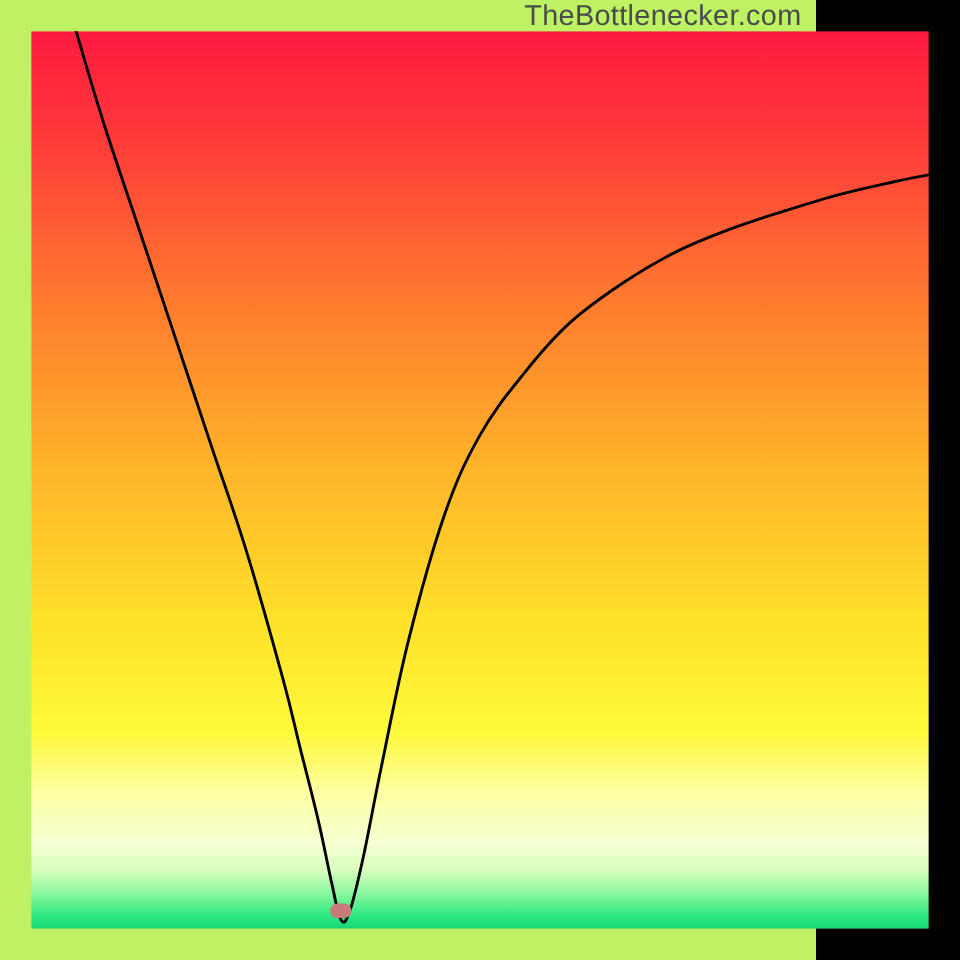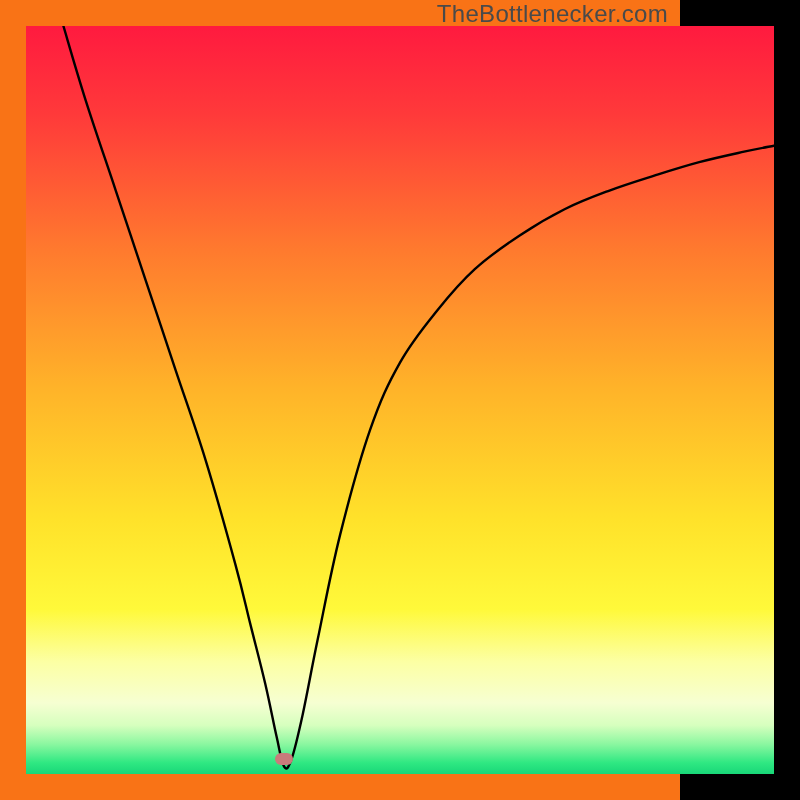--- a/index.html
+++ b/index.html
@@ -8,21 +8,21 @@
     width: 800px;
     height: 800px;
     background: #000;
     font-family: Arial, Helvetica, sans-serif;
     overflow: hidden;
   }
   .frame {
     position: relative;
     width: 680px;
     height: 800px;
-    background: #f97316;
+    background: #bef264;
   }
   .watermark {
     position: absolute;
     top: 0;
     right: 12px;
     color: #4a4a4a;
     font-size: 24px;
     font-weight: 500;
     letter-spacing: 0.3px;
     user-select: none;

